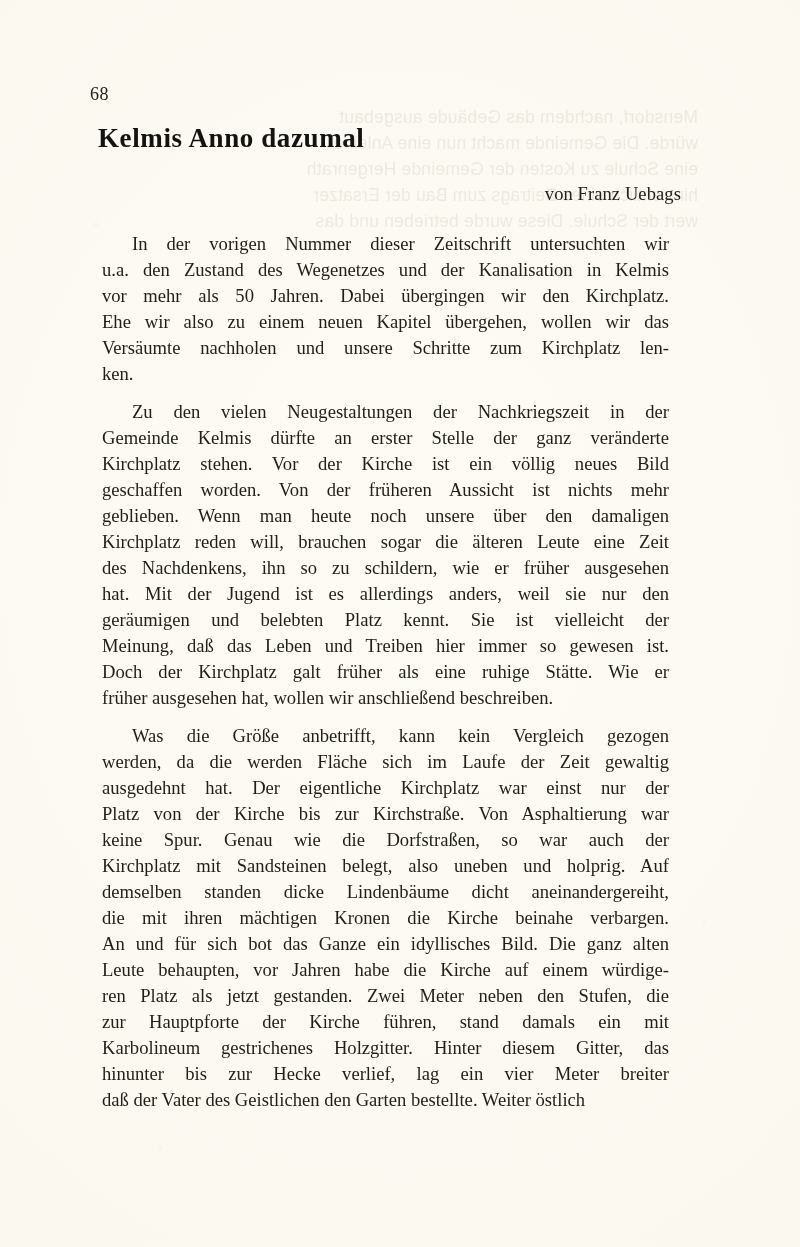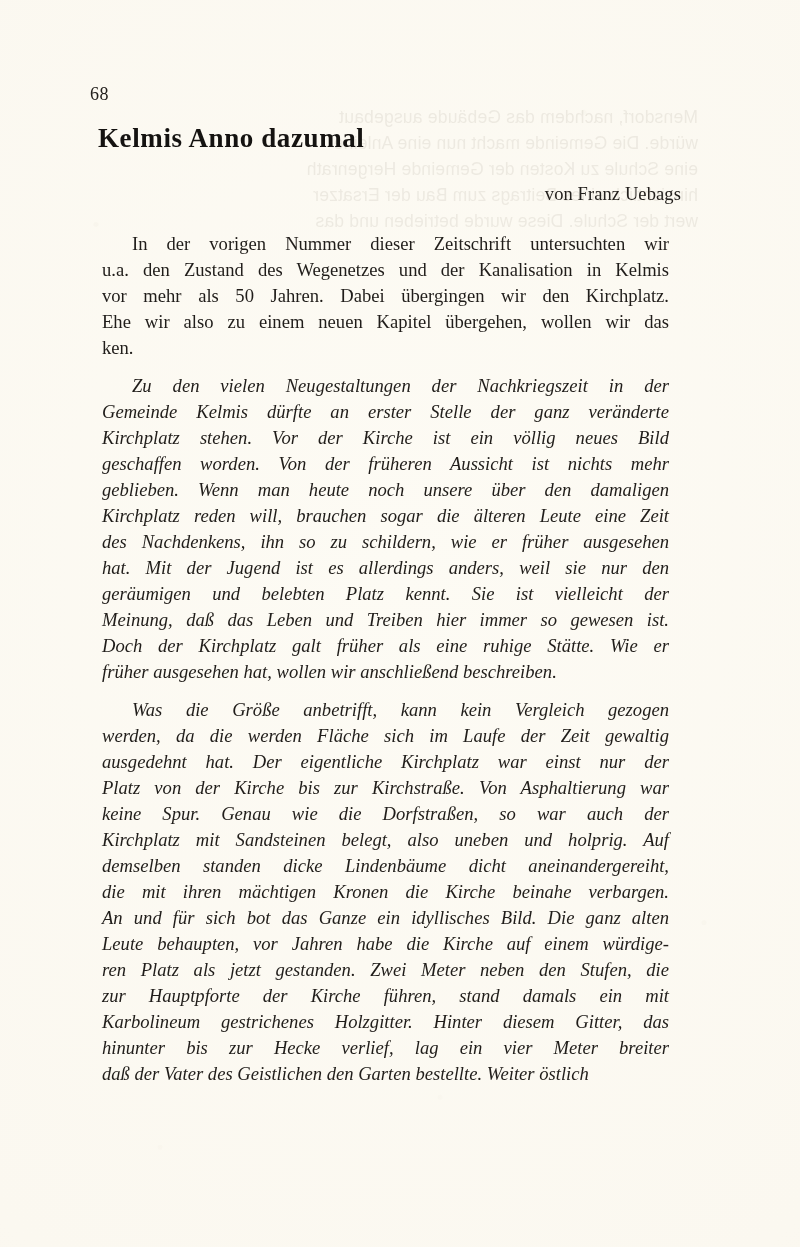--- a/index.html
+++ b/index.html
@@ -108,21 +108,21 @@
     margin: 12px;
     font-size: 18.6px;
     line-height: 26px;
     color: #201d1a;
     text-align: justify;
     text-align-last: left;
     text-indent: 30px;
     -webkit-hyphens: none;
     hyphens: none;
   }
-  .para + .para { margin-top: 0; font-style: italic; }
+  .para + .para { margin-top: 0; }
 
   
   .para .ln {
     display: block;
     text-indent: 0;
     text-align: justify;
     text-align-last: justify;
     white-space: pre;
   }
   .para .ln.first { text-indent: 30px; }
@@ -149,20 +149,21 @@
     <h1 class="doc-title">Kelmis Anno dazumal</h1>
 
     <div class="byline">von Franz Uebags</div>
 
     <div id="body-text">
         <p class="para">
           <span class="ln first">In der vorigen Nummer dieser Zeitschrift untersuchten wir</span>
           <span class="ln">u.a. den Zustand des Wegenetzes und der Kanalisation in Kelmis</span>
           <span class="ln">vor mehr als 50 Jahren. Dabei übergingen wir den Kirchplatz.</span>
           <span class="ln">Ehe wir also zu einem neuen Kapitel übergehen, wollen wir das</span>
+          <span class="ln">Versäumte nachholen und unsere Schritte zum Kirchplatz len-</span>
           <span class="ln last">ken.</span>
         </p>
         <p class="para">
           <span class="ln first">Zu den vielen Neugestaltungen der Nachkriegszeit in der</span>
           <span class="ln">Gemeinde Kelmis dürfte an erster Stelle der ganz veränderte</span>
           <span class="ln">Kirchplatz stehen. Vor der Kirche ist ein völlig neues Bild</span>
           <span class="ln">geschaffen worden. Von der früheren Aussicht ist nichts mehr</span>
           <span class="ln">geblieben. Wenn man heute noch unsere über den damaligen</span>
           <span class="ln">Kirchplatz reden will, brauchen sogar die älteren Leute eine Zeit</span>
           <span class="ln">des Nachdenkens, ihn so zu schildern, wie er früher ausgesehen</span>

